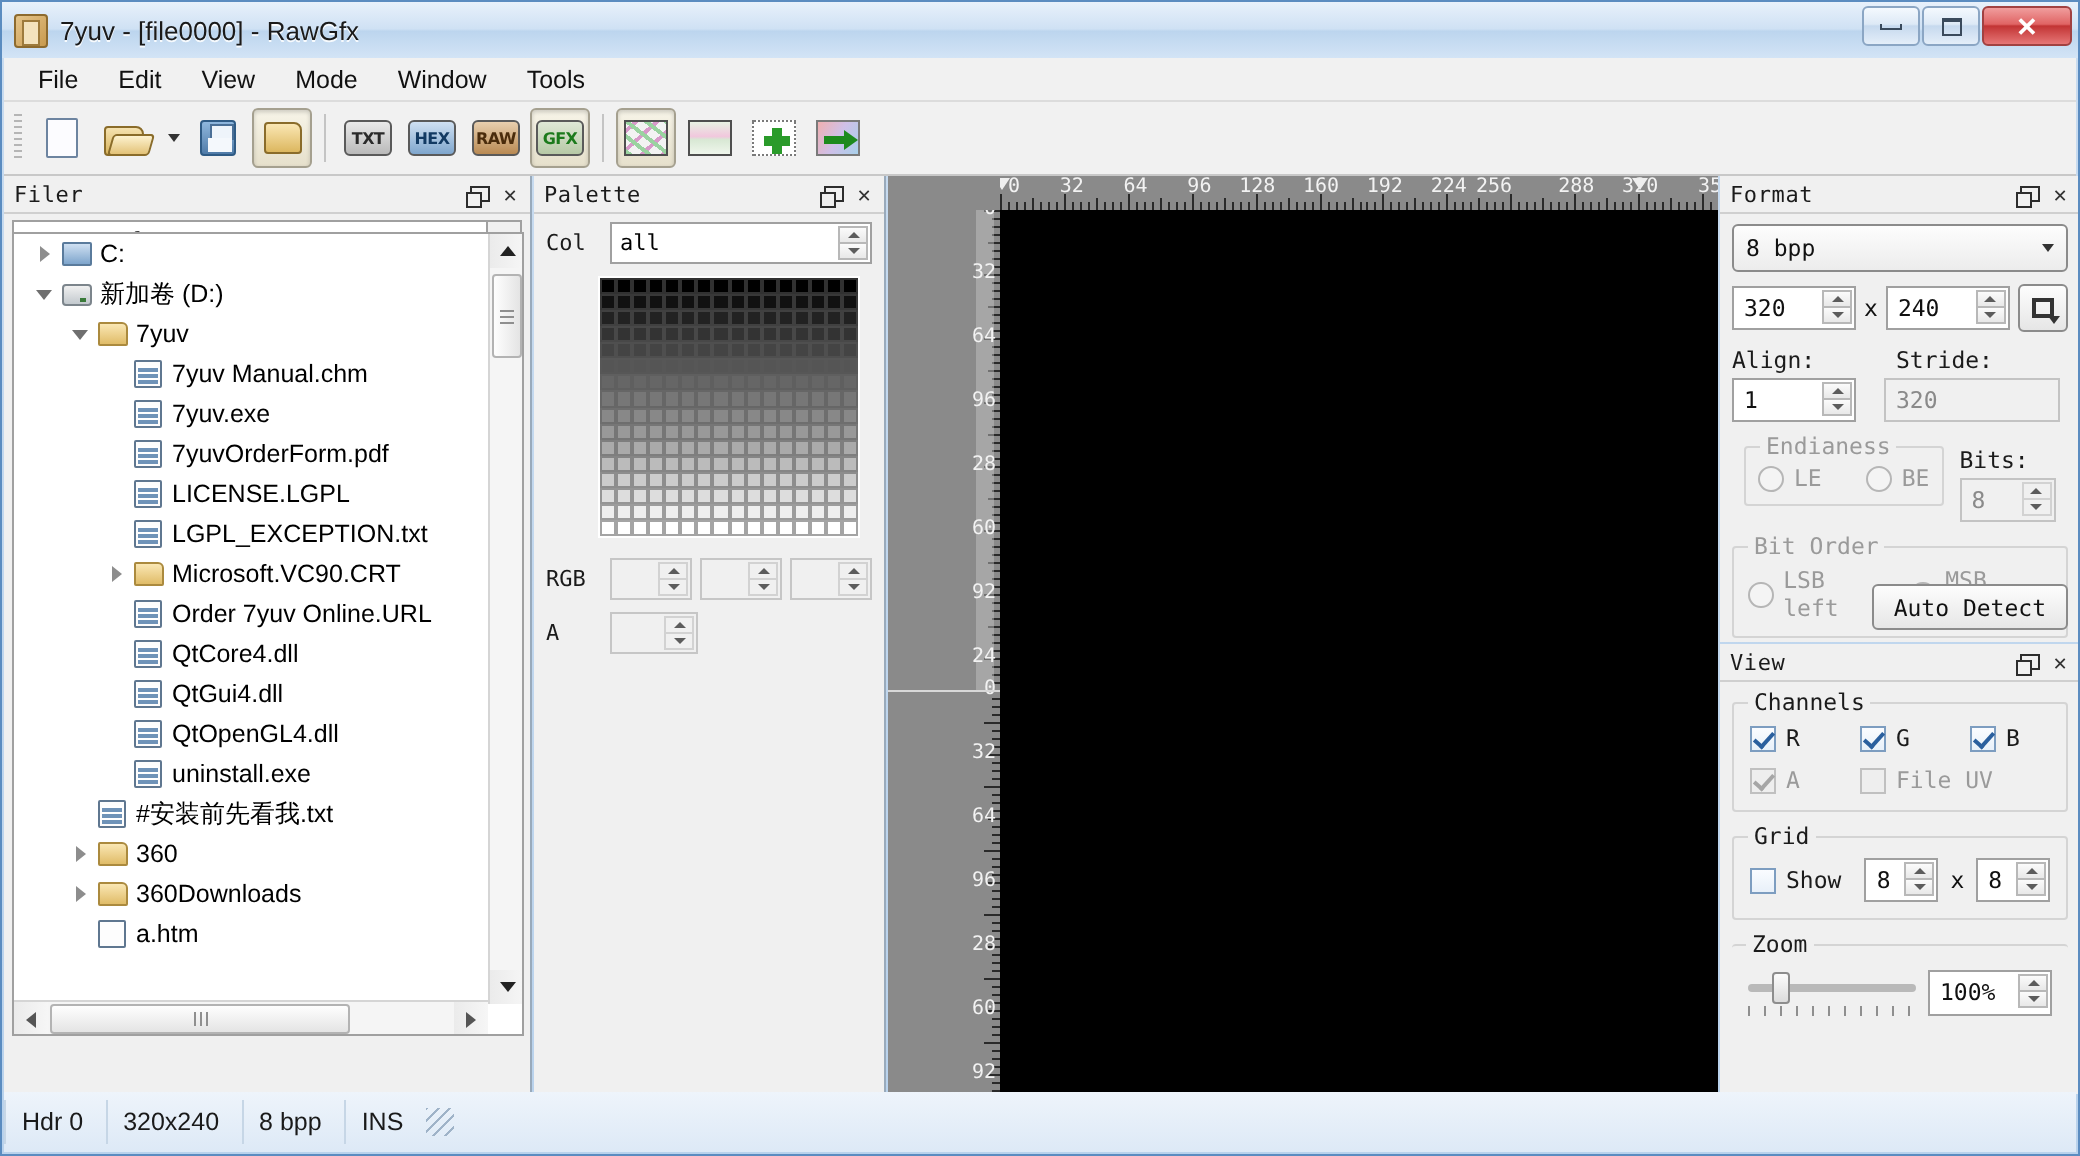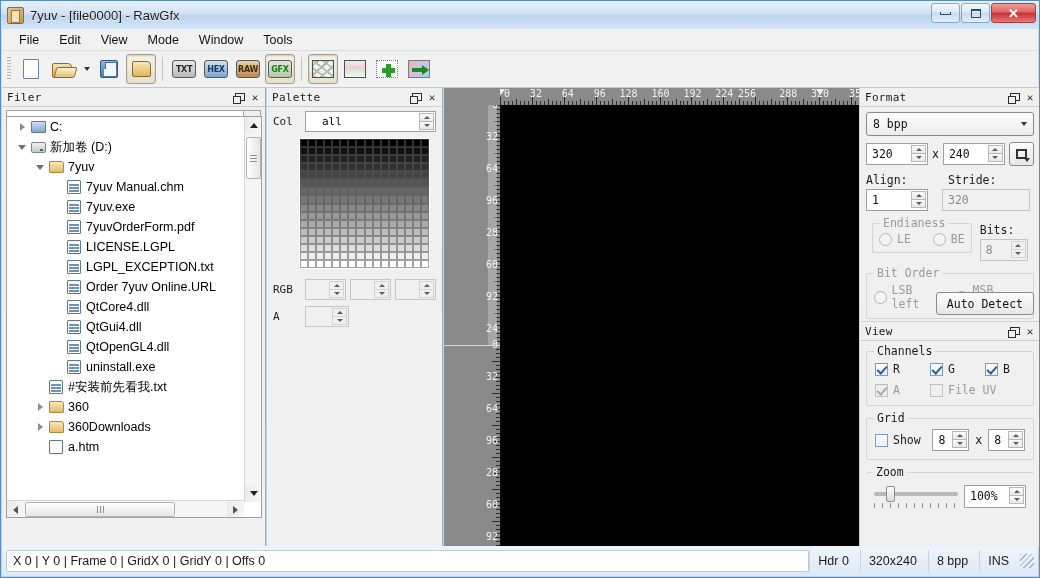--- a/index.html
+++ b/index.html
@@ -220,21 +220,21 @@
   .tri-l { width:0;height:0;border-top:4px solid transparent;border-bottom:4px solid transparent;border-right:5px solid #555; }
   .tri-rr { width:0;height:0;border-top:4px solid transparent;border-bottom:4px solid transparent;border-left:5px solid #555; }
 
   
   #palette { left: 266px; top: 87px; width: 176px; height: 459px; border-right: 1px solid #9ab; }
   .pal-row { display: flex; align-items: center; margin: 4px 6px 0 6px; }
   .pal-lbl { font-family:"DejaVu Sans Mono", monospace; font-size: 11px; color:#1b1b1b; width: 32px; }
   .spin-box {
     flex: 1; height: 21px; background: #fff; border: 1px solid #a0a0a0;
     display: flex; align-items: center; font-family:"DejaVu Sans Mono", monospace; font-size: 11px;
-    padding-left: 16px; position: relative;
+    padding-left: 4px; position: relative;
   }
   .spin-btns { position:absolute; right:1px; top:1px; width:15px; height:17px; display:flex; flex-direction:column; }
   .spin-btns div {
     height: 9px; border: 1px solid #b8b8b8; background: linear-gradient(to bottom,#fbfbfb,#e8e8e8);
     display:flex;align-items:center;justify-content:center;
   }
   .spin-btns div:first-child { border-bottom: none; }
   .tri-u-s{width:0;height:0;border-left:3px solid transparent;border-right:3px solid transparent;border-bottom:3px solid #5c5c5c;}
   .tri-d-s{width:0;height:0;border-left:3px solid transparent;border-right:3px solid transparent;border-top:3px solid #5c5c5c;}
   .spin-box.dis { background:#f0f0f0; border-color:#c6c6c6; }
@@ -521,20 +521,30 @@
           </div>
           <div class="trow">
             <span style="width:42px"></span>
             <span class="twist"></span>
             <span class="ti">
               <span class="i-file">
                 <i></i>
               </span>
             </span>
             <span>LGPL_EXCEPTION.txt</span>
+          </div>
+          <div class="trow">
+            <span style="width:42px"></span>
+            <span class="twist">
+              <span class="tri-r"></span>
+            </span>
+            <span class="ti">
+              <span class="i-fold"></span>
+            </span>
+            <span>Microsoft.VC90.CRT</span>
           </div>
           <div class="trow">
             <span style="width:42px"></span>
             <span class="twist"></span>
             <span class="ti">
               <span class="i-file">
                 <i></i>
               </span>
             </span>
             <span>Order 7yuv Online.URL</span>
@@ -1431,21 +1441,20 @@
             <div>
                 <i class="tri-d-s"></i>
               </div>
           </span>
         </span>
       </div>
     </div>
   </div>
 
   <div class="statusbar">
-    <div class="status-left">X 0 | Y 0 | Frame 0 | GridX 0 | GridY 0 | Offs 0</div>
     <div class="status-cell">Hdr 0</div>
     <div class="status-cell">320x240</div>
     <div class="status-cell">8 bpp</div>
     <div class="status-cell">INS</div>
     <div class="resize-grip"></div>
   </div>
 
 </div>
 
 </body></html>

